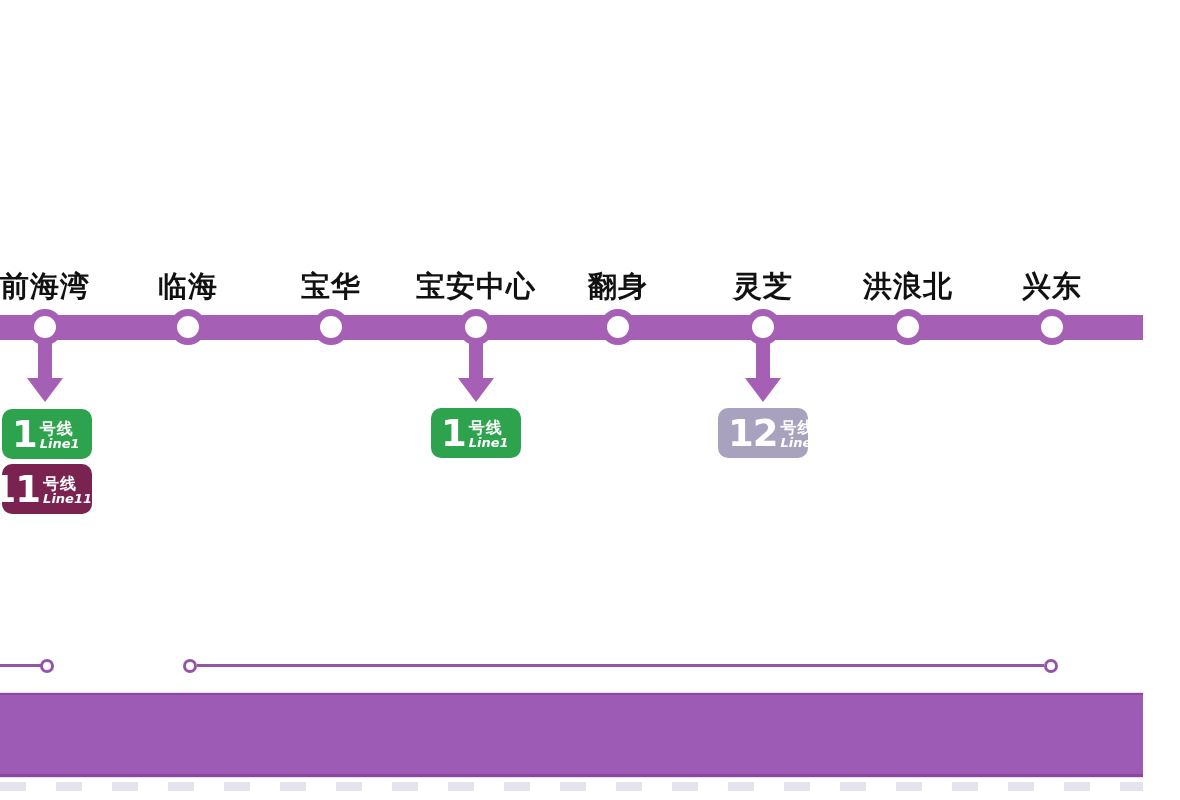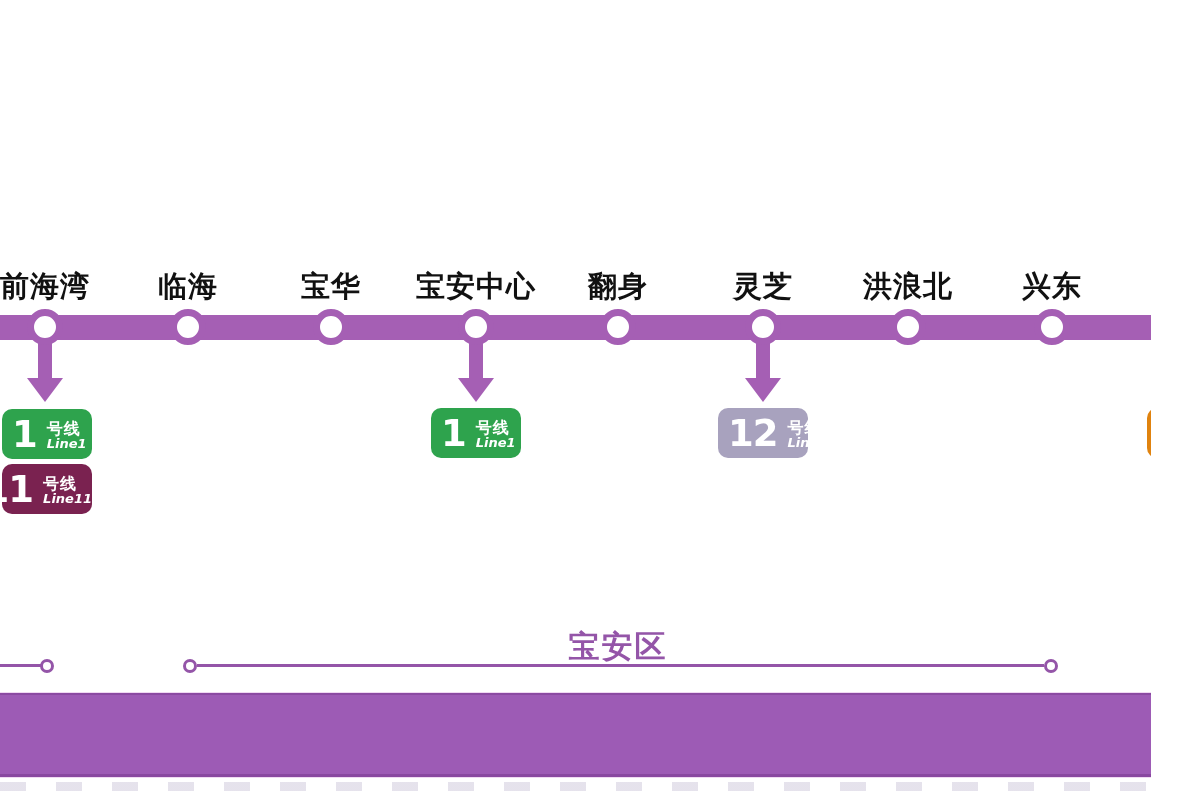--- a/index.html
+++ b/index.html
@@ -5,21 +5,20 @@
   :root{
     --line:#A55FB4;
     --district:#9455A8;
     --band:#9D5BB5;
     --ink:#111111;
   }
   html,body{margin:0;padding:0;background:#ffffff;}
   .canvas{
     position:relative;width:1143px;height:800px;overflow:hidden;background:#ffffff;
     font-family:"DejaVu Sans","Liberation Sans",sans-serif;
-    padding-left:8px;
   }
   
   .main-line{position:absolute;left:0;top:315px;width:1180px;height:25px;background:var(--line);z-index:1;}
   
   .station{position:absolute;top:0;width:0;z-index:3;}
   .station-label{
     position:absolute;top:270px;left:0;transform:translateX(-50%);
     white-space:nowrap;font-size:29px;font-weight:700;letter-spacing:1px;color:var(--ink);line-height:32px;
   }
   .station-dot{
@@ -32,21 +31,21 @@
   .arrow-head{
     position:absolute;left:-18px;top:378px;width:0;height:0;
     border-left:18px solid transparent;border-right:18px solid transparent;border-top:24px solid var(--line);
   }
   
   .badge{
     position:absolute;width:90px;height:50px;border-radius:10px;z-index:4;
     display:flex;align-items:center;box-sizing:border-box;padding-left:10px;color:#fff;
   }
   .badge-num{font-size:37px;font-weight:700;line-height:1;letter-spacing:-1px;}
-  .badge-col{display:flex;flex-direction:column;margin-left:10px;margin-top:2px;}
+  .badge-col{display:flex;flex-direction:column;margin-left:3px;margin-top:2px;}
   .badge-suffix{font-size:16px;font-weight:700;line-height:17px;letter-spacing:1px;}
   .badge-latin{font-size:13px;font-weight:700;line-height:14px;font-style:italic;}
   .centered{transform:translateX(-50%);}
   
   .ruler-line{position:absolute;top:664px;height:3px;background:var(--district);}
   .ruler-dot{
     position:absolute;top:659px;width:14px;height:14px;box-sizing:border-box;
     background:#fff;border:3px solid var(--district);border-radius:50%;
   }
   .district-label{
@@ -150,21 +149,20 @@
     <span class="badge-col">
         <span class="badge-suffix">号线</span>
         <span class="badge-latin">Line12</span>
       </span>
   </div>
   <div class="badge" style="left: 1147px; top: 408px; background-color: rgb(224, 131, 15);">
     <span class="badge-num">13</span>
 
   </div>
 
-  <div class="district-label" style="color: rgb(148, 85, 168);">宝安区</div>
   <div class="ruler-line" style="left:0;width:41px"></div>
   <div class="ruler-dot" style="left:40px"></div>
   <div class="ruler-dot" style="left:183px"></div>
   <div class="ruler-line" style="left:197px;width:847px"></div>
   <div class="ruler-dot" style="left:1044px"></div>
 
   <div class="bottom-band"></div>
   <div class="cropped-artifact"></div>
 
 </div>

